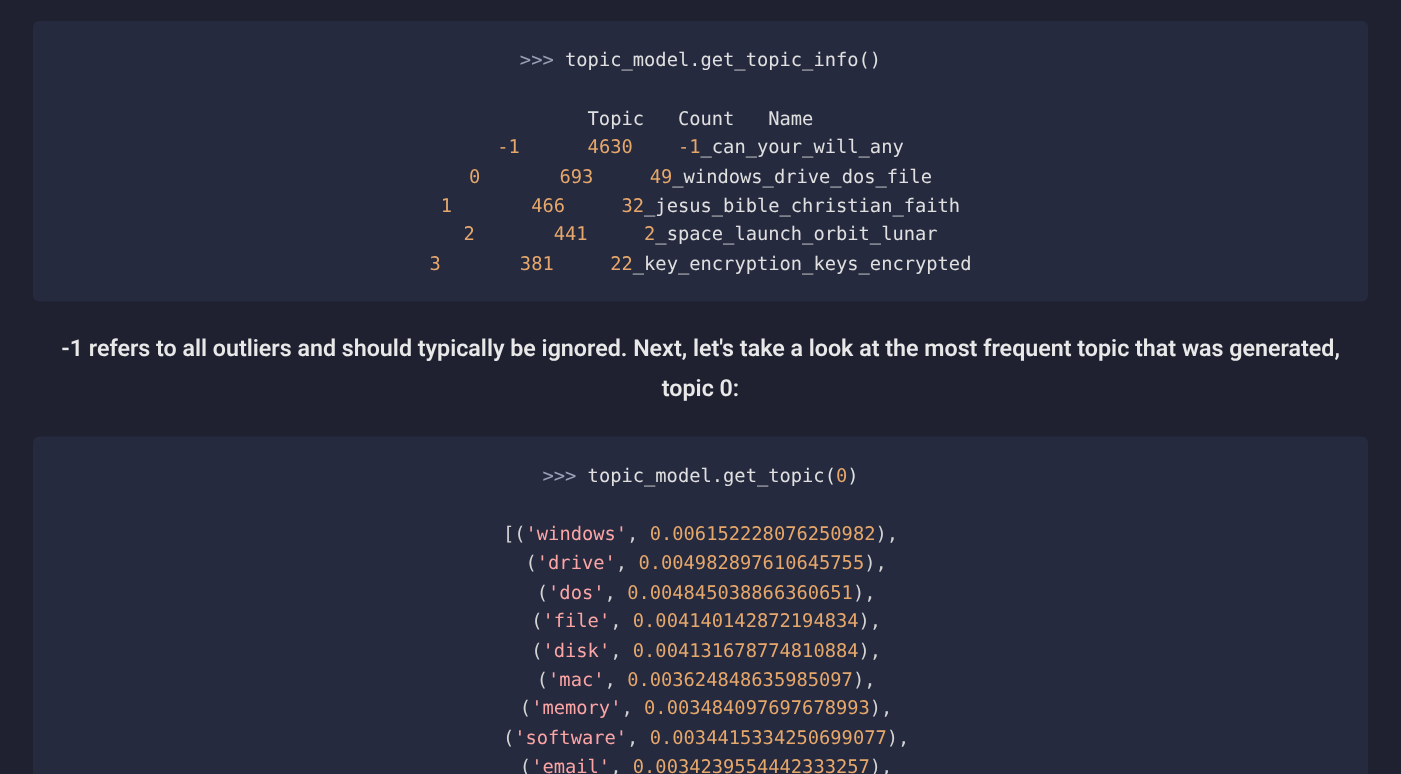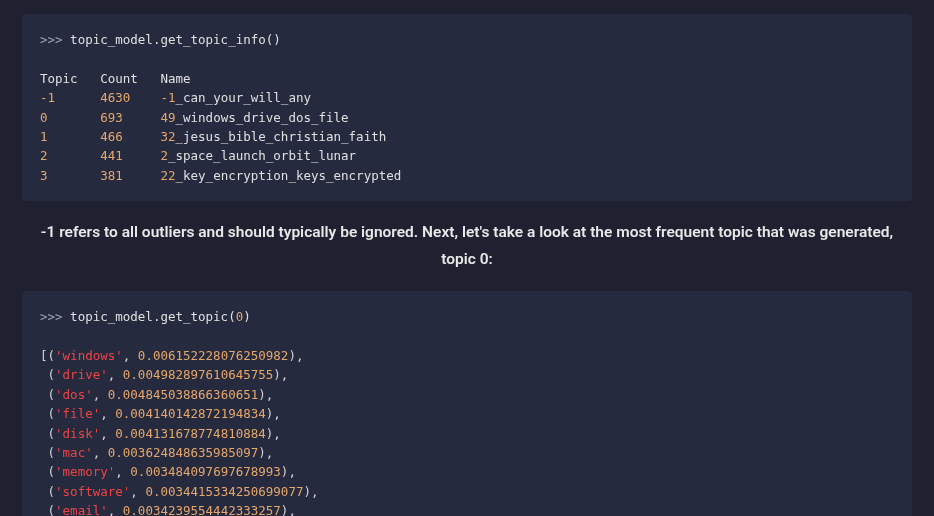--- a/index.html
+++ b/index.html
@@ -14,25 +14,26 @@
   .code-block {
     background: #262a3f;
     border-radius: 4px;
     margin: 14px 22px;
     padding: 16px 18px;
     font-family: "Consolas", "Monaco", monospace;
     font-size: 12.5px;
     line-height: 1.55;
     color: #d4d4d4;
     overflow-x: auto;
+    text-align: center;
   }
   .prompt { color: #9aa0b5; }
   .method { color: #e0e0e0; }
   .num { color: #e6a76b; }
-  .str { color: #ef4444; }
+  .str { color: #fca5a5; }
   .header-row { color: #e0e0e0; }
   .underscore-part { color: #e0e0e0; }
   .paragraph {
     color: #e8e8e8;
     font-size: 15.5px;
     font-weight: 600;
     line-height: 1.75;
     margin: 18px 22px;
     text-align: center;
   }

